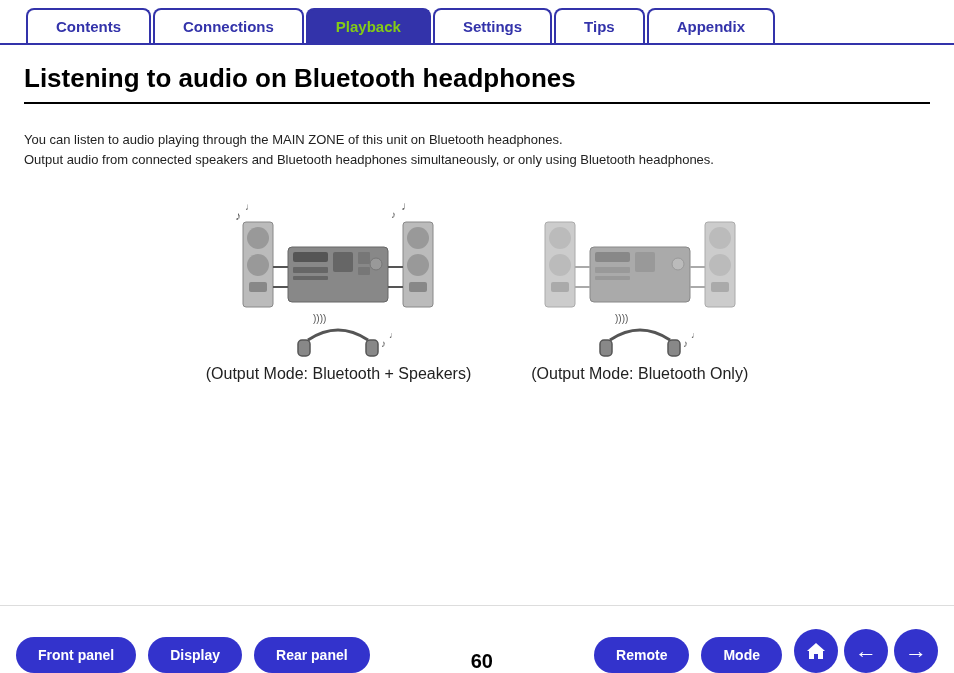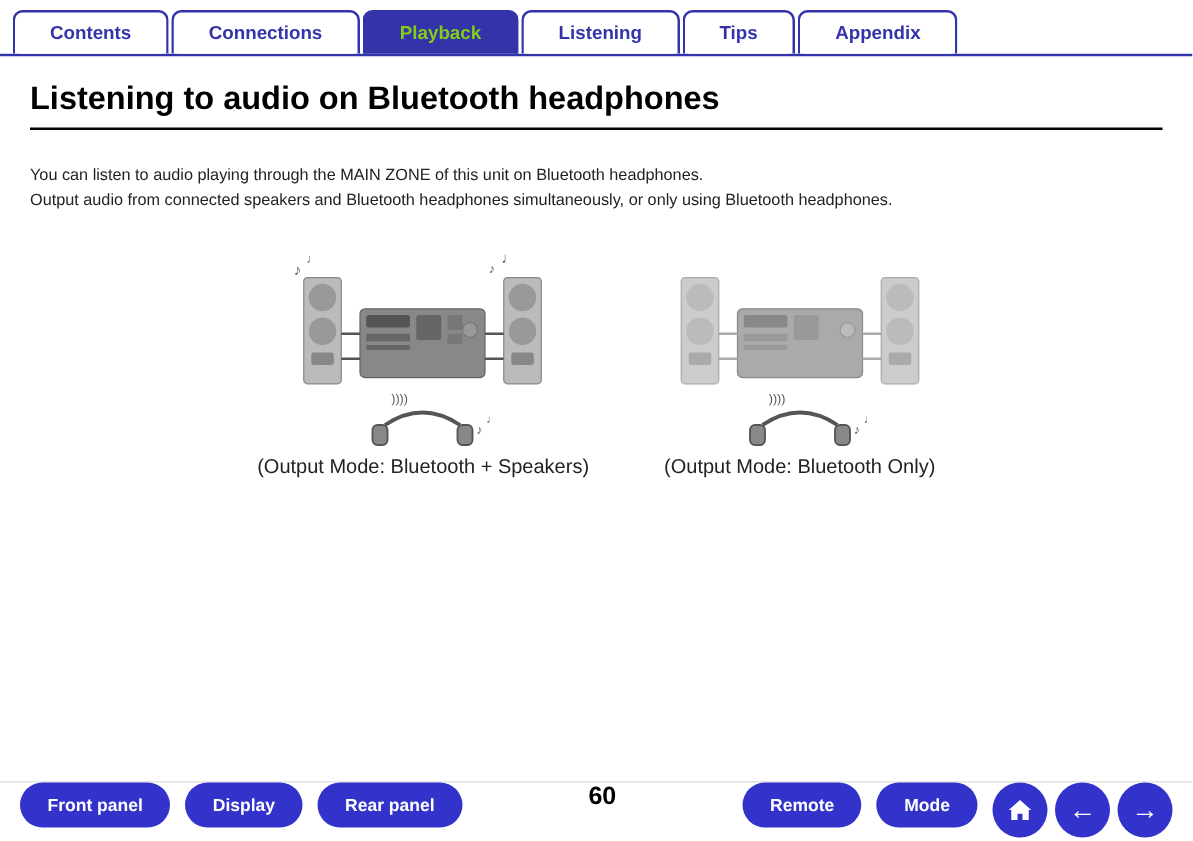--- a/index.html
+++ b/index.html
@@ -11,21 +11,21 @@
       position: relative;
       overflow: hidden;
     }
 
     
     .top-nav {
       display: flex;
       align-items: stretch;
       border-bottom: 2px solid #3333aa;
       padding-top: 8px;
-      padding-left: 10px;
+      padding-left: 26px;
       gap: 0;
     }
     .nav-tab {
       padding: 8px 28px;
       border: 2px solid #3333aa;
       border-bottom: none;
       border-radius: 8px 8px 0 0;
       font-size: 15px;
       font-weight: bold;
       cursor: pointer;
@@ -88,24 +88,24 @@
       width: 210px;
       height: 170px;
     }
 
     
     .bottom-nav {
       position: absolute;
       bottom: 0;
       left: 0;
       right: 0;
-      height: 48px;
+      height: 68px;
       background: #fff;
       display: flex;
-      align-items: flex-start;
+      align-items: flex-end;
       padding: 0 16px;
       gap: 12px;
       border-top: 1px solid #ddd;
     }
 
     .bottom-btn {
       background: #3333cc;
       color: #fff;
       border: none;
       border-radius: 24px;
@@ -157,21 +157,21 @@
       align-items: center;
     }
   </style>
 </head>
 <body>
 
 <nav class="top-nav">
   <div class="nav-tab">Contents</div>
   <div class="nav-tab">Connections</div>
   <div class="nav-tab active">Playback</div>
-  <div class="nav-tab">Listening</div>
+  <div class="nav-tab">Settings</div>
   <div class="nav-tab">Tips</div>
   <div class="nav-tab">Appendix</div>
 </nav>
 
 <div class="main-content">
   <h1 class="page-title">Listening to audio on Bluetooth headphones</h1>
   <div class="description">
     <span>You can listen to audio playing through the MAIN ZONE of this unit on Bluetooth headphones.</span><br>
     <span>Output audio from connected speakers and Bluetooth headphones simultaneously, or only using Bluetooth headphones.</span>
   </div>

